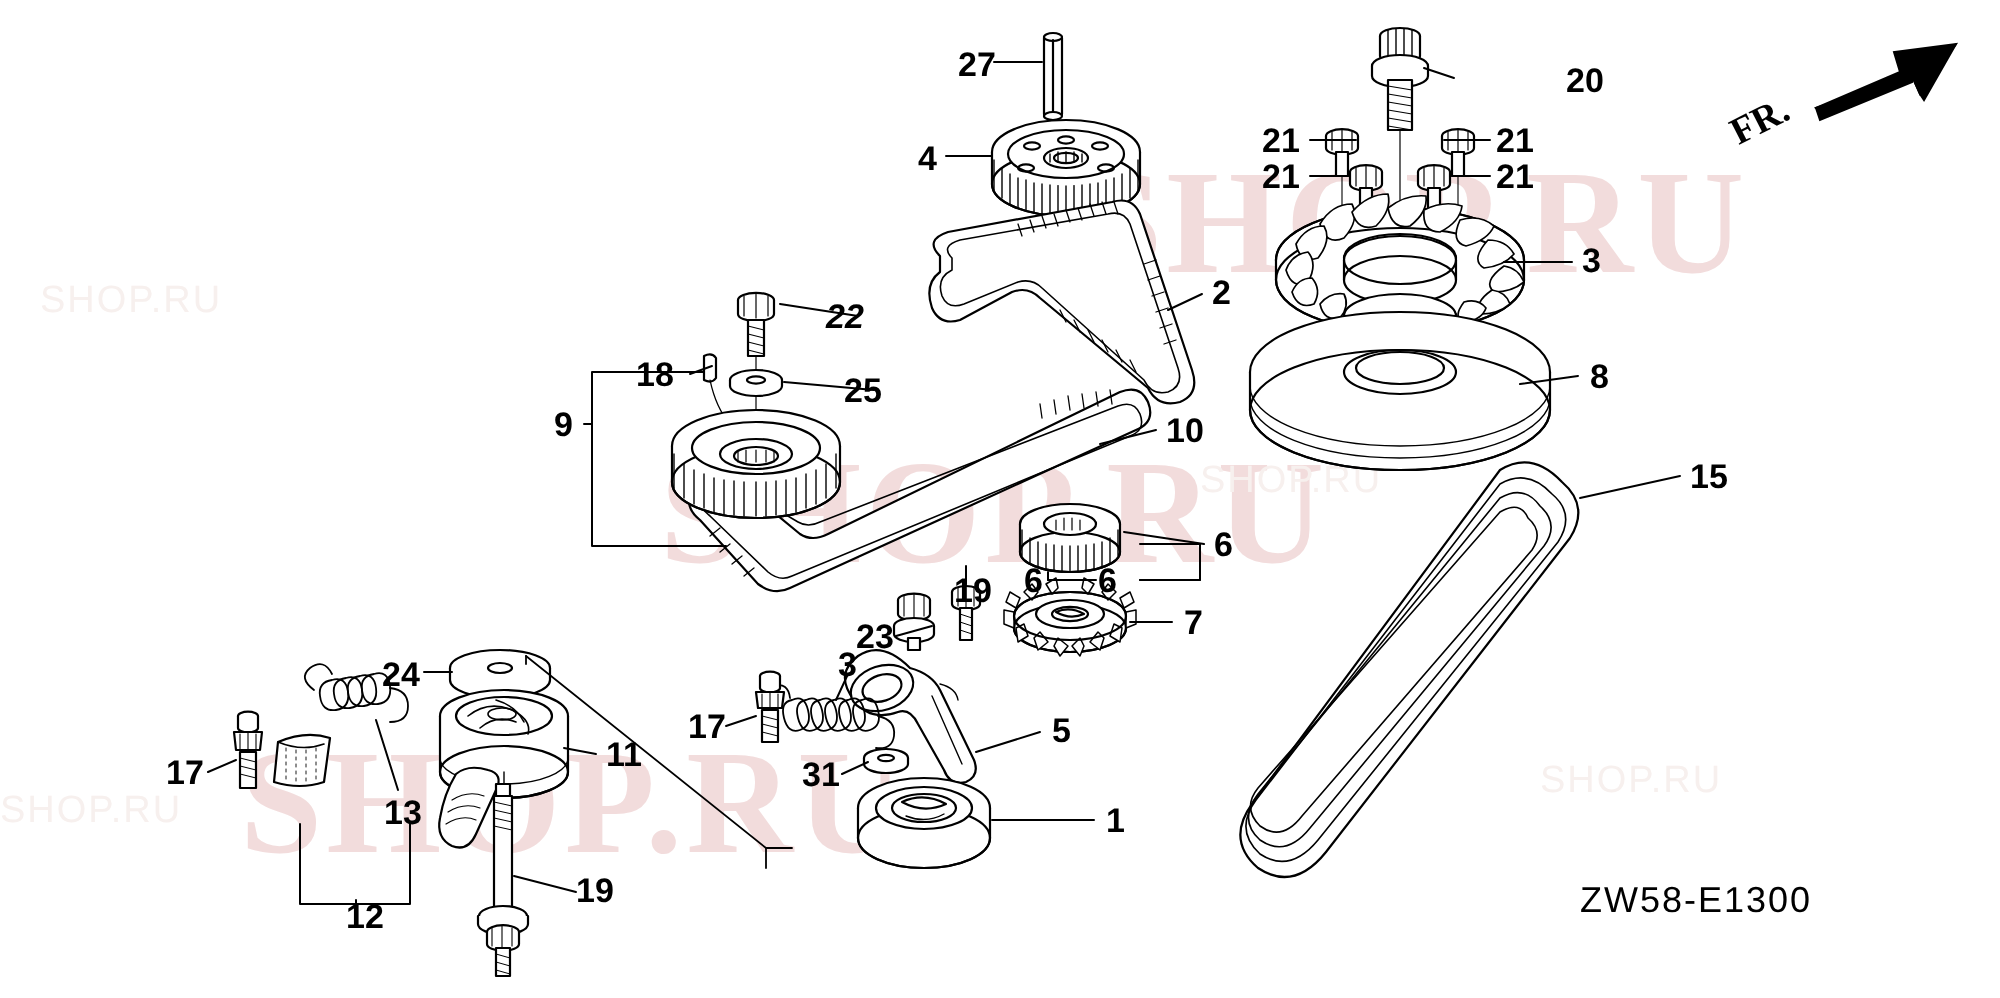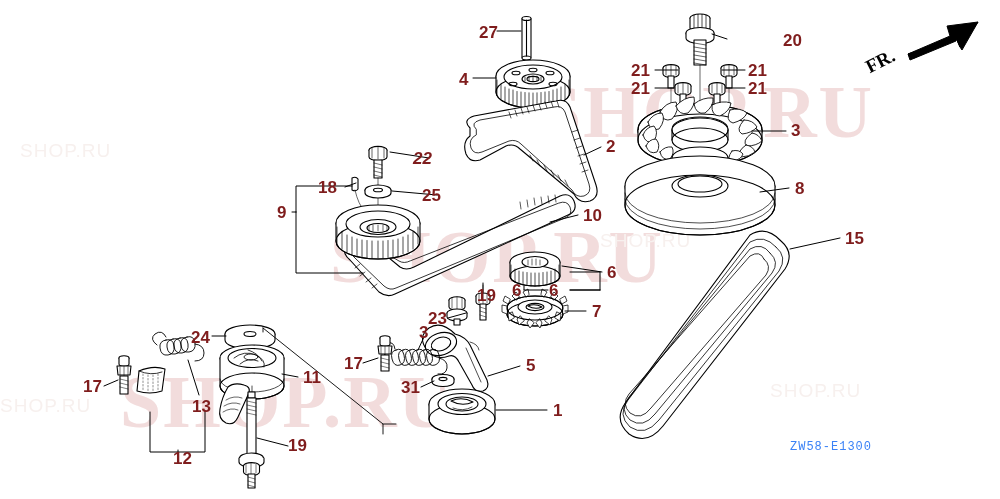--- a/index.html
+++ b/index.html
@@ -42,30 +42,30 @@
     font-weight: normal;
     letter-spacing: 1px;
     font-family: "Liberation Sans", sans-serif;
   }
 
   .lbl {
     position: absolute;
     font-family: "Liberation Sans", sans-serif;
     font-weight: bold;
     font-size: 17px;
-    color: #7f1d1d;
+    color: #000000;
     white-space: nowrap;
     line-height: 1;
   }
   .partno {
     position: absolute;
-    font-family: Liberation Mono, monospace;
-    font-size: 12px;
+    font-family: Liberation Sans, sans-serif;
+    font-size: 18px;
     letter-spacing: 1px;
-    color: #3b82f6;
+    color: #000000;
     white-space: nowrap;
   }
   .frtext {
     position: absolute;
     font-family: "Liberation Serif", serif;
     font-weight: bold;
     font-size: 19px;
     color: #000;
     transform: rotate(-27deg);
     transform-origin: left bottom;

